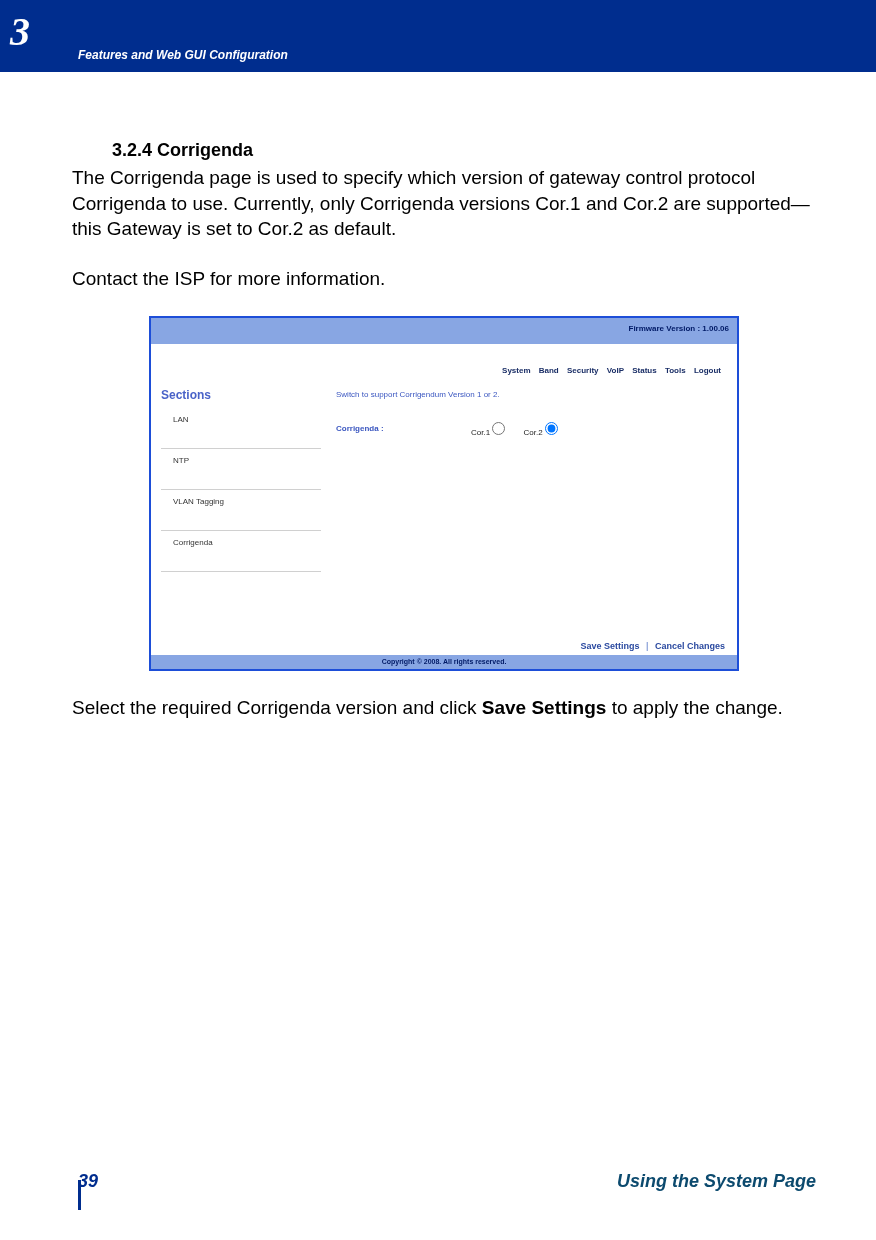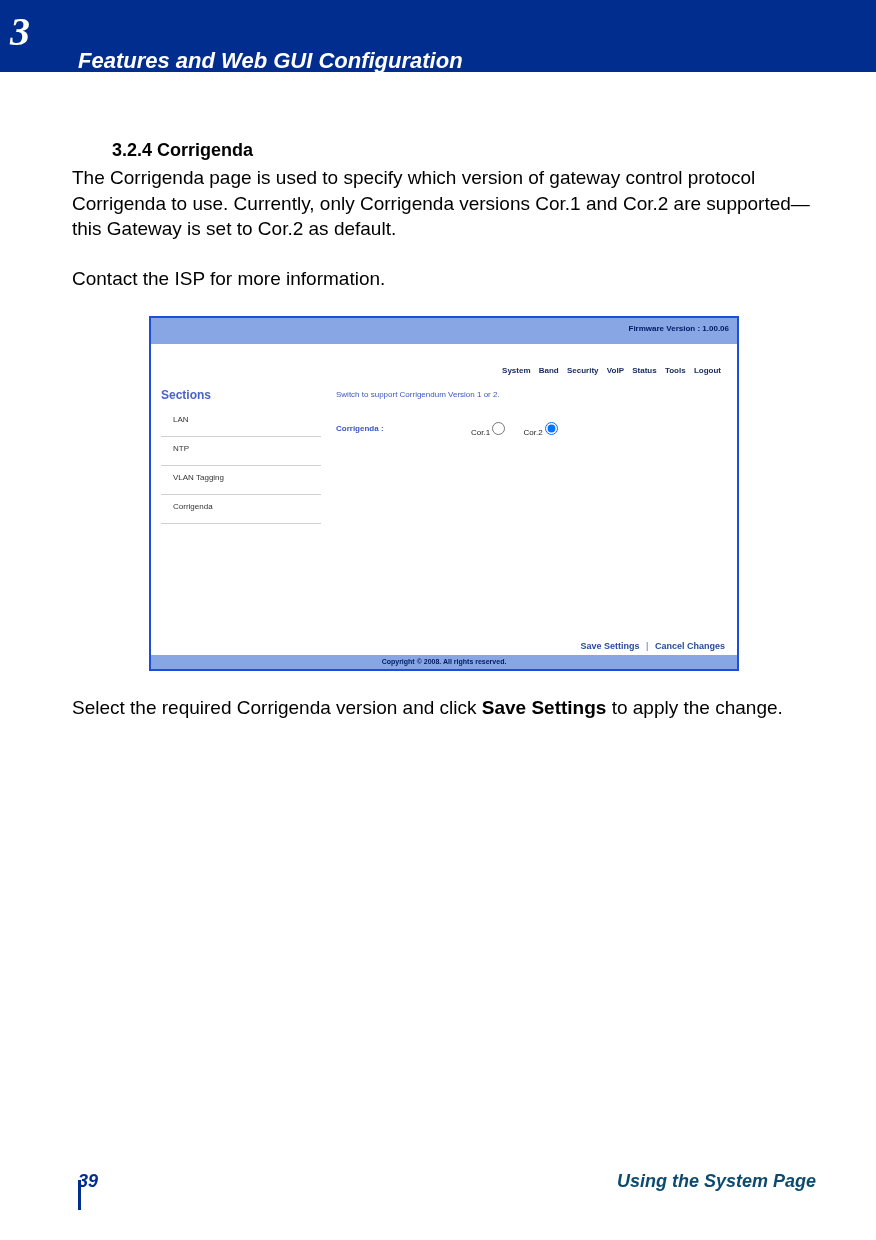--- a/index.html
+++ b/index.html
@@ -2,37 +2,37 @@
 <html><head>
 <meta charset="utf-8">
 <style>
   * { box-sizing: border-box; margin: 0; padding: 0; }
   html, body { width: 876px; height: 1240px; font-family: Arial, Helvetica, sans-serif; background: #fff; }
   .page { width: 876px; height: 1240px; position: relative; }
 
   
   .banner { position: absolute; top: 0; left: 0; right: 0; height: 72px; background: #002d8e; }
   .chapter-num { position: absolute; top: 8px; left: 10px; font-family: Georgia, "Times New Roman", serif; font-style: italic; font-weight: bold; font-size: 40px; color: #fff; }
-  .chapter-title { position: absolute; left: 78px; top: 48px; color: #fff; font-weight: bold; font-style: italic; font-size: 22px; }
+  .chapter-title { position: absolute; left: 78px; top: 48px; color: #fff; font-weight: bold; font-style: italic; font-size: 12px; }
 
   
   .content { position: absolute; top: 140px; left: 72px; right: 60px; }
   .heading { font-family: Verdana, Arial, sans-serif; font-weight: bold; font-size: 18px; margin-left: 40px; margin-bottom: 4px; color: #000; }
   .para { font-size: 19px; line-height: 1.35; color: #000; margin-bottom: 24px; }
 
   
   .shot-wrap { margin: 0 auto; width: 590px; }
   .shot { width: 590px; height: 355px; border: 2px solid #1d4ed8; background: #fff; position: relative; font-size: 9px; }
   .fw-bar { position: absolute; top: 0; left: 0; right: 0; height: 26px; background: #88a6e3; }
   .fw-text { position: absolute; right: 8px; top: 6px; color: #001a66; font-weight: bold; font-size: 8px; }
   .nav { position: absolute; top: 48px; right: 10px; left: 180px; text-align: right; color: #1a2e66; font-weight: bold; font-size: 8px; }
   .nav span { margin-right: 6px; }
   .sidebar { position: absolute; top: 70px; left: 10px; width: 160px; }
   .sections-label { color: #4a63c8; font-family: Verdana, sans-serif; font-weight: bold; font-size: 12px; margin-bottom: 6px; }
-  .sec-item { border-bottom: 1px solid #d0d0d0; padding: 7px 4px 12px 12px; font-size: 8px; color: #333; }
+  .sec-item { border-bottom: 1px solid #d0d0d0; padding: 7px 4px 24px 12px; font-size: 8px; color: #333; }
   .hint { position: absolute; top: 72px; left: 185px; color: #3b57c0; font-size: 8px; }
   .form-row { position: absolute; top: 106px; left: 185px; color: #3b57c0; font-size: 8px; font-weight: bold; }
   .radio-group { position: absolute; top: 104px; left: 320px; font-size: 8px; color: #222; }
   .radio-group label { margin-right: 16px; }
   .actions { position: absolute; bottom: 18px; right: 12px; font-size: 9px; color: #2b4aa0; font-weight: bold; }
   .actions .sep { color: #8aa0d8; margin: 0 4px; }
   .copyright { position: absolute; bottom: 0; left: 0; right: 0; height: 14px; background: #88a6e3; text-align: center; color: #001a66; font-size: 7px; line-height: 14px; font-weight: bold; }
 
   
   .page-footer { position: absolute; bottom: 48px; left: 78px; right: 60px; display: flex; justify-content: space-between; align-items: center; }

